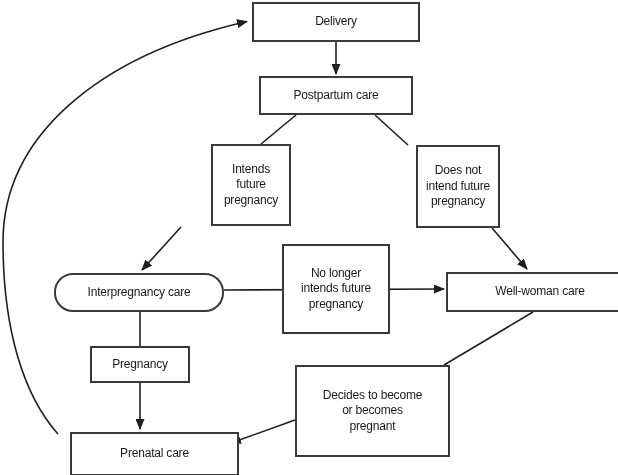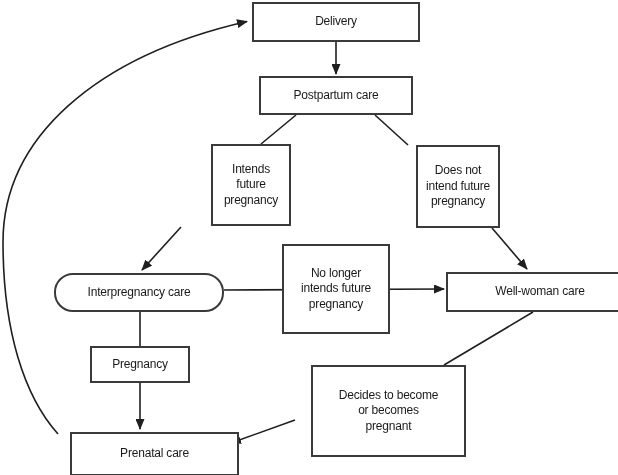--- a/index.html
+++ b/index.html
@@ -44,21 +44,21 @@
   }
   
   .n-delivery       { left: 252px; top:   2px; width: 168px; height: 40px; }
   .n-postpartum     { left: 259px; top:  76px; width: 154px; height: 39px; }
   .n-intends        { left: 188px; top: 144px; width: 80px; height: 82px; margin-left: 23px; }
   .n-does-not       { left: 373px; top: 145px; width: 84px; height: 83px; margin-left: 43px; }
   .n-interpregnancy { left:  54px; top: 273px; width: 170px; height: 39px; border-radius: 19px; }
   .n-no-longer      { left: 282px; top: 244px; width: 108px; height: 90px; }
   .n-well-woman     { left: 446px; top: 272px; width: 188px; height: 40px; }
   .n-pregnancy      { left:  90px; top: 346px; width: 100px; height: 37px; }
-  .n-decides        { left: 295px; top: 365px; width: 155px; height: 92px; margin-left: 16px; }
+  .n-decides        { left: 295px; top: 365px; width: 155px; height: 92px; }
   .n-prenatal       { left:  70px; top: 432px; width: 169px; height: 44px; }
 </style>
 </head>
 <body>
 
 <div class="canvas">
 
   <svg class="connector-layer" viewBox="0 0 618 475" xmlns="http://www.w3.org/2000/svg">
     <defs>
       <marker id="arrow" markerWidth="11" markerHeight="9" refX="10" refY="4.5" orient="auto" markerUnits="userSpaceOnUse">

